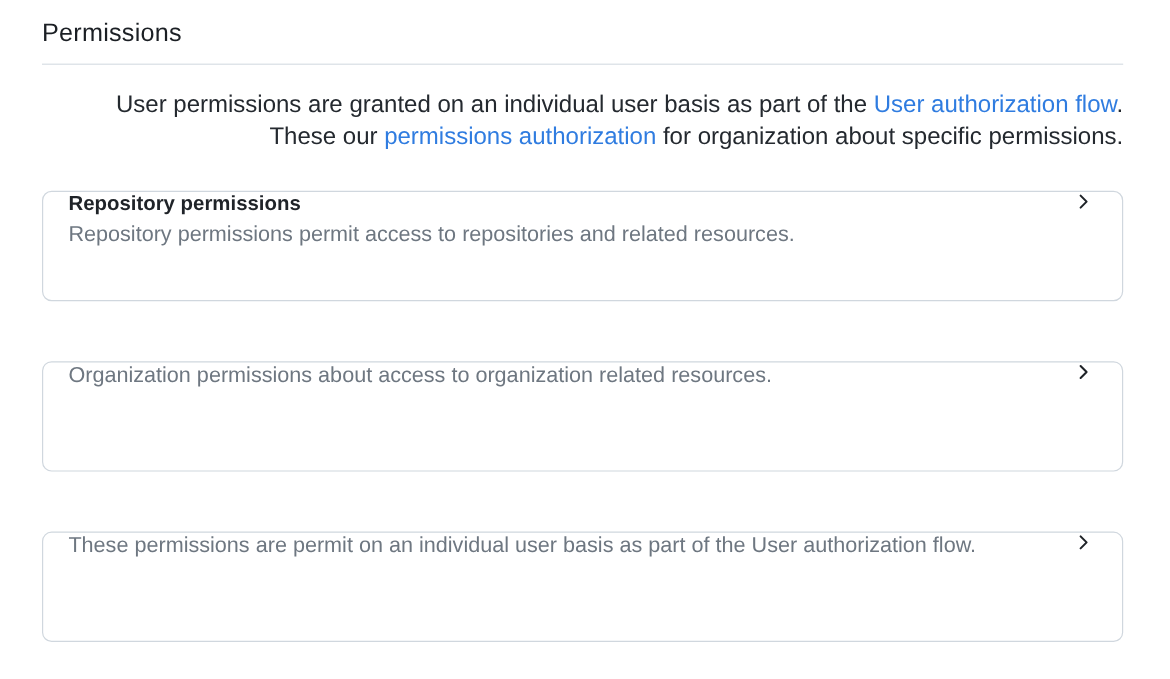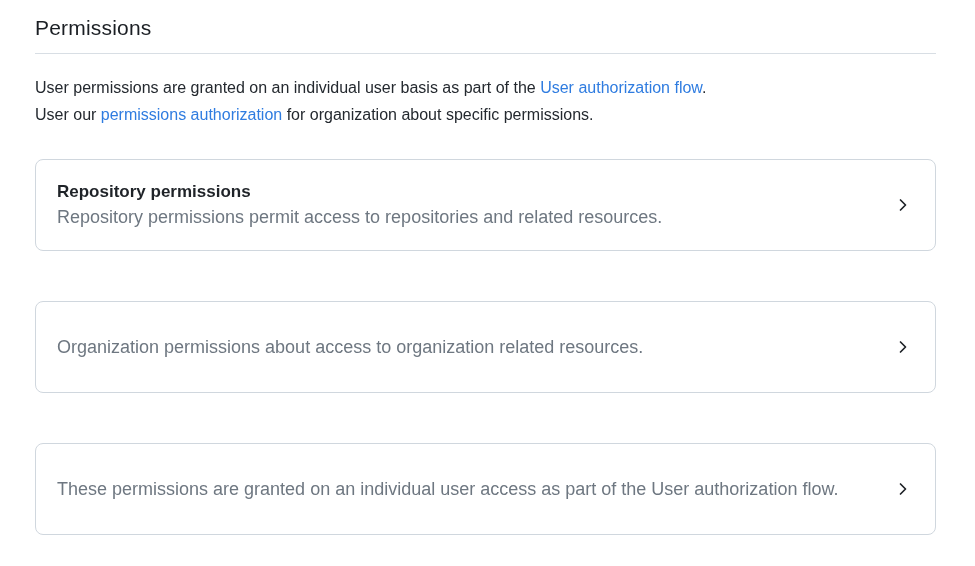--- a/index.html
+++ b/index.html
@@ -35,36 +35,37 @@
     margin: 0;
     padding-top: 16px;
     letter-spacing: 0.2px;
   }
   .title-divider {
     border: none;
     border-top: 1px solid var(--divider);
     margin: 13px 0 0 0;
   }
   .intro {
-    font-size: 16px;
+    font-size: 20px;
     line-height: 27px;
     margin: 20px 0 0 0;
     color: var(--body-text);
+    text-align: right;
   }
   .intro a {
     color: var(--link-color);
     text-decoration: none;
     cursor: pointer;
   }
   .cards {
     margin-top: 31px;
   }
   .card {
     display: flex;
-    align-items: center;
+    align-items: flex-start;
     justify-content: space-between;
     width: 901px;
     height: 92px;
     padding: 0 24px 0 21px;
     border: 1px solid var(--card-border);
     border-radius: 8px;
     background: #ffffff;
     cursor: pointer;
     margin-bottom: 50px;
   }
@@ -92,21 +93,21 @@
 <body>
 
 <div class="page">
   <div class="container">
 
     <h1 class="page-title">Permissions</h1>
     <hr class="title-divider">
 
     <p class="intro">
       <span>User permissions are granted on an individual user basis as part of the </span><a href="#">User authorization flow</a><span>.</span><br>
-      <span>User our </span><a href="#">permissions authorization</a><span> for organization about specific permissions.</span>
+      <span>These our </span><a href="#">permissions authorization</a><span> for organization about specific permissions.</span>
     </p>
 
     <div class="cards">
 
       <div class="card">
         <div class="card-text">
           <h2 class="card-title">Repository permissions</h2>
           <p class="card-desc">Repository permissions permit access to repositories and related resources.</p>
         </div>
         <span class="chevron">
@@ -122,21 +123,21 @@
         </div>
         <span class="chevron">
           <svg viewBox="0 0 16 16" aria-hidden="true">
               <path d="M5.5 3l5 5-5 5" fill="none" stroke="currentColor" stroke-width="1.7" stroke-linecap="round" stroke-linejoin="round"></path>
             </svg>
         </span>
       </div>
 
       <div class="card">
         <div class="card-text">
-          <p class="card-desc">These permissions are granted on an individual user access as part of the User authorization flow.</p>
+          <p class="card-desc">These permissions are permit on an individual user basis as part of the User authorization flow.</p>
         </div>
         <span class="chevron">
           <svg viewBox="0 0 16 16" aria-hidden="true">
               <path d="M5.5 3l5 5-5 5" fill="none" stroke="currentColor" stroke-width="1.7" stroke-linecap="round" stroke-linejoin="round"></path>
             </svg>
         </span>
       </div>
 
     </div>
   </div>

